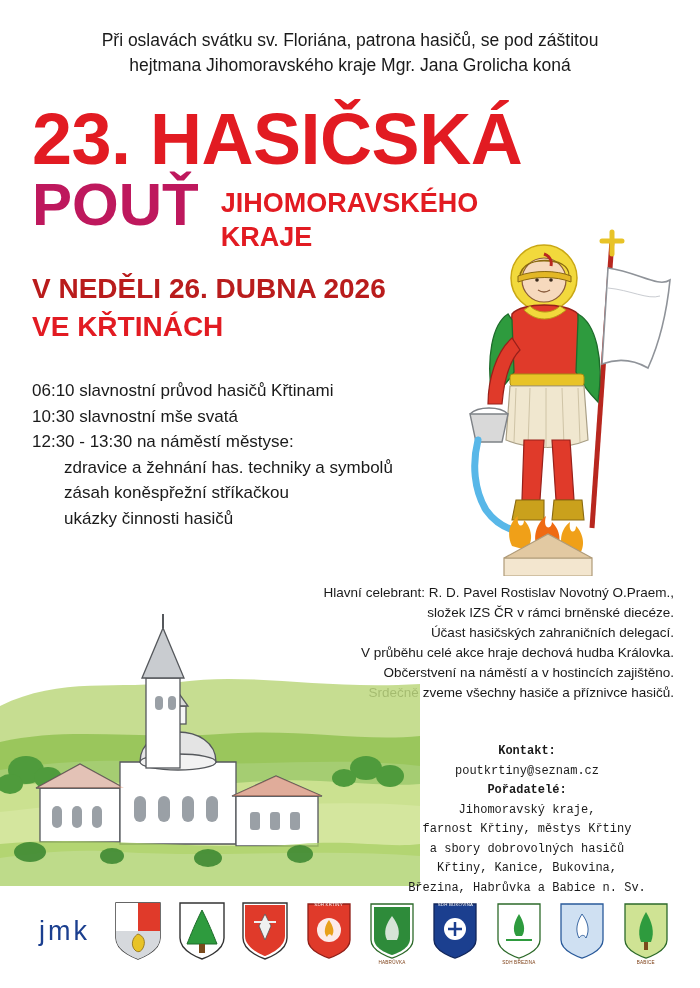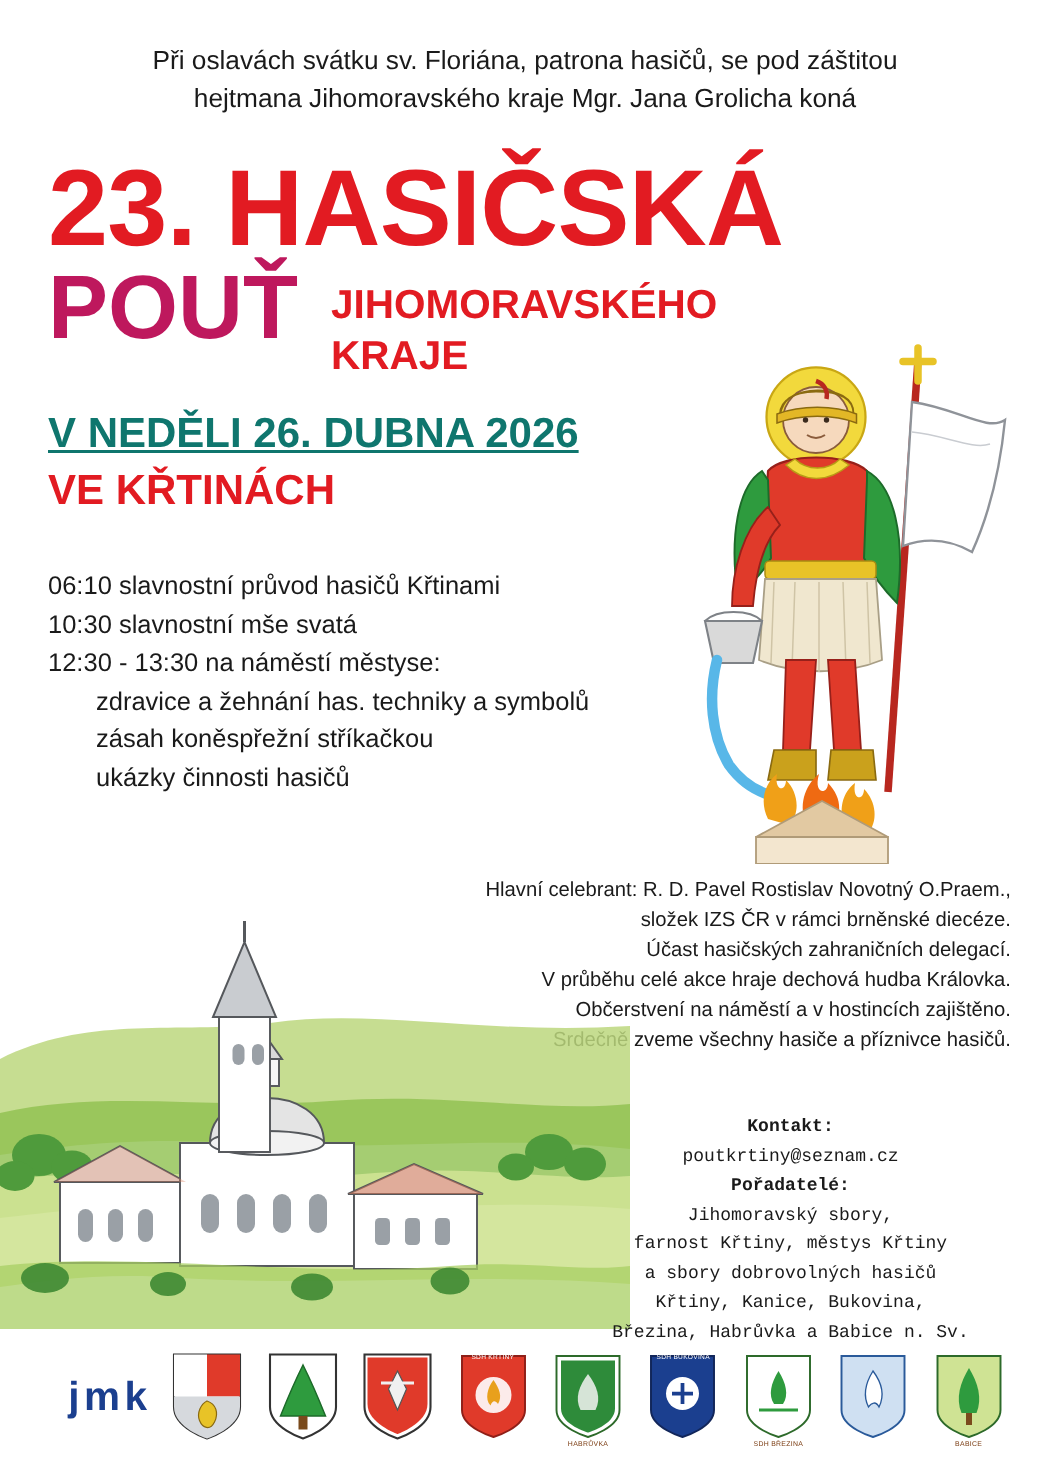--- a/index.html
+++ b/index.html
@@ -66,24 +66,23 @@
     font-size: 27px;
     font-weight: bold;
     color: #e21b22;
     line-height: 34px;
     margin: 12px 15px 0 22px;
     max-width: 280px;
   }
   .date-line {
     font-size: 28px;
     font-weight: bold;
-    color: #0f766e;
+    color: #b91c1c;
     line-height: 34px;
     margin-top: 18px;
-    text-decoration: underline;
   }
   .place-line {
     font-size: 28px;
     font-weight: bold;
     color: #e21b22;
     line-height: 34px;
     margin-top: 4px;
   }
 
   
@@ -170,28 +169,28 @@
   .logo {
     width: 56px;
     height: 66px;
     display: flex;
     align-items: center;
     justify-content: center;
     position: relative;
   }
   .jmk-logo {
     font-size: 27px;
-    font-weight: bold;
+    font-weight: normal;
     color: #1b3f8f;
     letter-spacing: 3px;
     width: 78px;
     height: 66px;
     display: flex;
     align-items: center;
-    justify-content: flex-end;
+    justify-content: center;
   }
   .logo-caption {
     position: absolute;
     bottom: -1px;
     left: 0;
     width: 100%;
     text-align: center;
     font-size: 4.6px;
     color: #7a3b10;
     letter-spacing: .2px;
@@ -359,21 +358,21 @@
       <ellipse cx="112" cy="300" rx="12" ry="8"></ellipse>
       <ellipse cx="208" cy="302" rx="14" ry="9"></ellipse>
       <ellipse cx="300" cy="298" rx="13" ry="9"></ellipse>
     </g>
   </svg>
 
   <div class="contact">
     <div class="contact-heading">Kontakt:</div>
     <a class="contact-email" href="#">poutkrtiny@seznam.cz</a>
     <div class="contact-heading">Pořadatelé:</div>
-    <div>Jihomoravský sbory,</div>
+    <div>Jihomoravský kraje,</div>
     <div>farnost Křtiny, městys Křtiny</div>
     <div>a sbory dobrovolných hasičů</div>
     <div>Křtiny, Kanice, Bukovina,</div>
     <div>Březina, Habrůvka a Babice n. Sv.</div>
   </div>
 
   <div class="logos">
 
     <div class="jmk-logo">
       <span>jmk</span>

